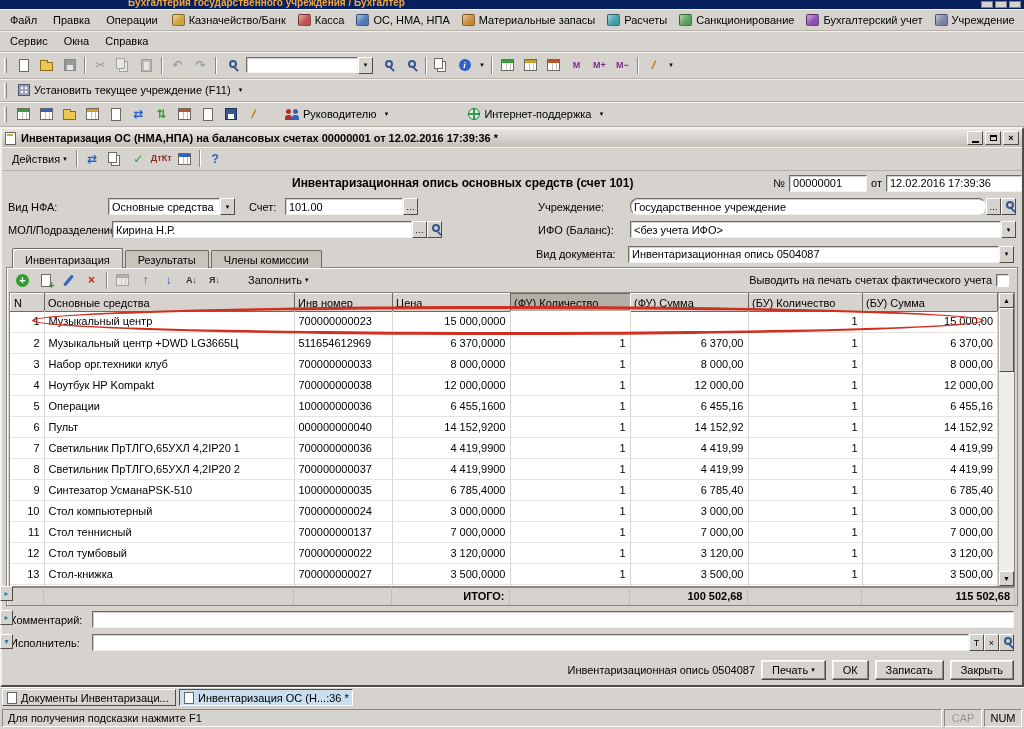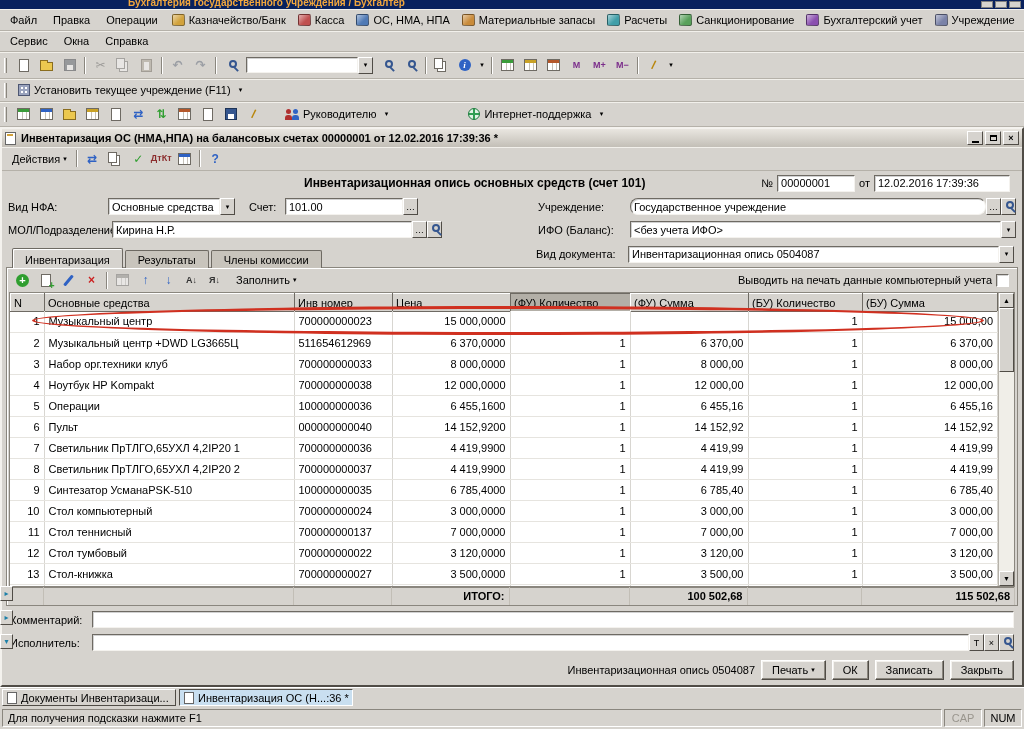--- a/index.html
+++ b/index.html
@@ -69,34 +69,34 @@
   .doc-title{height:18px;background:linear-gradient(#e9e6e0,#c3bfb7);display:flex;align-items:center;padding:0 3px;font-weight:bold;flex:none}
   .dt-ico{width:11px;height:13px;background:#fff;border:1px solid #666;margin-right:5px;position:relative;flex:none}
   .dt-ico::after{content:"";position:absolute;left:1px;top:1px;width:6px;height:2px;background:#d2a23c}
   .doc-title .txt{white-space:nowrap;overflow:hidden}
   .winbtns{margin-left:auto;display:flex;gap:2px}
   .wb{width:16px;height:14px;background:#d6d3ce;border:1px solid;border-color:#fff #504c46 #504c46 #fff;display:flex;align-items:center;justify-content:center;font-size:9px;line-height:1}
   .wb .mini{width:7px;height:2px;background:#000;margin-top:7px}
   .wb .rest{width:7px;height:6px;border:1px solid #000;border-top-width:2px}
   .doc-tb{height:24px;display:flex;align-items:center;border-bottom:1px solid #b5b1a9;box-shadow:inset 0 1px 0 #f2f0eb;padding:0 4px;flex:none}
   .actions-btn{display:inline-flex;align-items:center;padding:3px 6px}
-  .hdr-row{height:24px;display:flex;align-items:center;padding:0 12px;flex:none}
+  .hdr-row{height:24px;display:flex;align-items:center;padding:0 0;flex:none}
   .form-title{font-weight:bold;font-size:12px;margin-left:290px;white-space:nowrap}
   .numblock{margin-left:auto;display:flex;align-items:center;gap:4px}
   .form-row{height:23px;display:flex;align-items:center;padding:0 6px;flex:none}
   .lbl{white-space:nowrap}
   .rgroup{margin-left:auto;width:478px;display:flex;align-items:center;gap:4px;flex:none}
   .rlbl{width:88px;flex:none;white-space:nowrap}
   .tabs-row{height:26px;display:flex;align-items:flex-end;padding:0 0 0 10px;flex:none;position:relative}
   .tab{padding:3px 12px 2px;background:#c8c4bc;border:1px solid #6e6a63;border-bottom:none;border-radius:2px 2px 0 0;margin-right:2px;position:relative;top:1px;white-space:nowrap}
   .tab.active{background:#d6d3ce;box-shadow:inset 1px 1px 0 #fff;padding-top:5px;z-index:3}
   .tabs-row .rgroup{align-self:center;margin-right:8px}
   .panel{flex:1;margin:0 4px 2px;border:1px solid #8a867e;box-shadow:inset 1px 1px 0 #fff;background:#d6d3ce;display:flex;flex-direction:column;min-height:0}
   .table-tb{height:24px;display:flex;align-items:center;padding:0 4px;flex:none}
-  .fill-btn{display:inline-flex;align-items:center;padding:3px 6px;margin-left:4px}
+  .fill-btn{display:inline-flex;align-items:center;padding:3px 6px;margin-left:16px}
   .print-label{margin-left:auto;white-space:nowrap}
   .grid-zone{flex:1;margin:0 2px;border:1px solid #8a867e;background:#fff;position:relative;overflow:hidden;min-height:0}
   table{border-collapse:collapse;table-layout:fixed}
   .ghead{width:calc(100% - 16px)}
   .ghead td{height:18px;background:#d6d3ce;border:1px solid;border-color:#fff #6e6a63 #6e6a63 #fff;padding:0 3px;white-space:nowrap;overflow:hidden}
   .ghead td.sel{background:#b3afa7;border-color:#6e6a63 #fff #fff #6e6a63}
   .gbody-wrap{position:absolute;left:0;right:16px;top:18px;bottom:0;overflow:hidden}
   .gbody{width:100%}
   .gbody td{height:21px;border-right:1px solid #d8d6d1;border-bottom:1px solid #e6e4df;padding:0 4px;white-space:nowrap;overflow:hidden}
   .num{text-align:right}
@@ -459,21 +459,21 @@
             <i class="ic ic-mtext" style="color: rgb(51, 51, 51); --c: #333333;">А↓</i>
           </span>
           <span class="tbi">
             <i class="ic ic-mtext" style="color: rgb(51, 51, 51); --c: #333333;">Я↓</i>
           </span>
         </span>
       <span class="fill-btn">
         <span>Заполнить</span>
         <span class="dd8">▾</span>
       </span>
-      <span class="print-label">Выводить на печать данные компьютерный учета</span>
+      <span class="print-label">Выводить на печать счетах фактического учета</span>
       <span class="chk"></span>
     </div>
 
     <div class="grid-zone">
       <table class="ghead" id="ghead-table">
           <colgroup>
             <col style="width: 34px;">
             <col style="width: 250px;">
             <col style="width: 98px;">
             <col style="width: 118px;">

